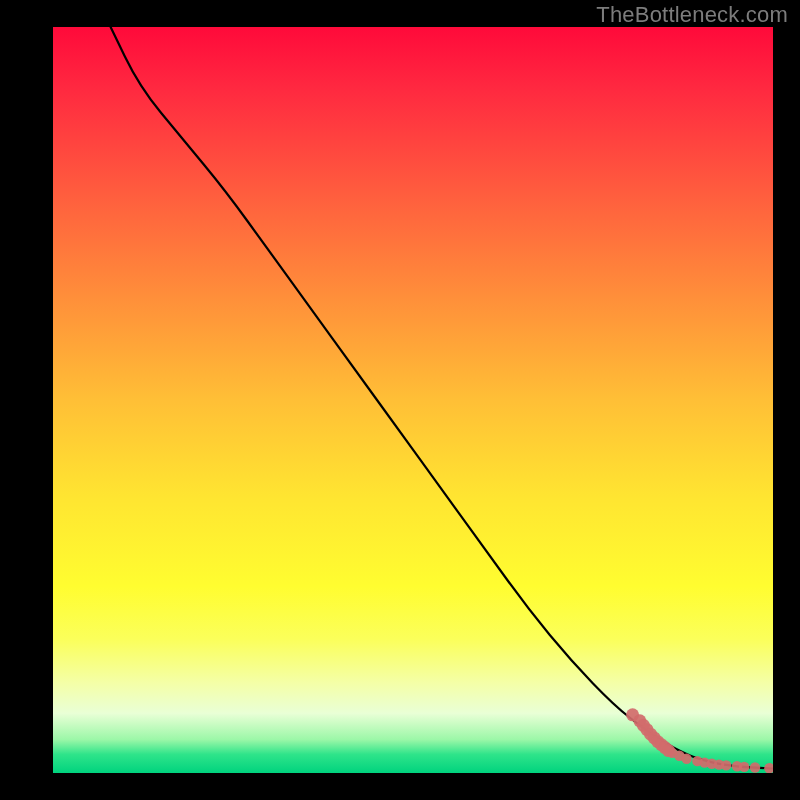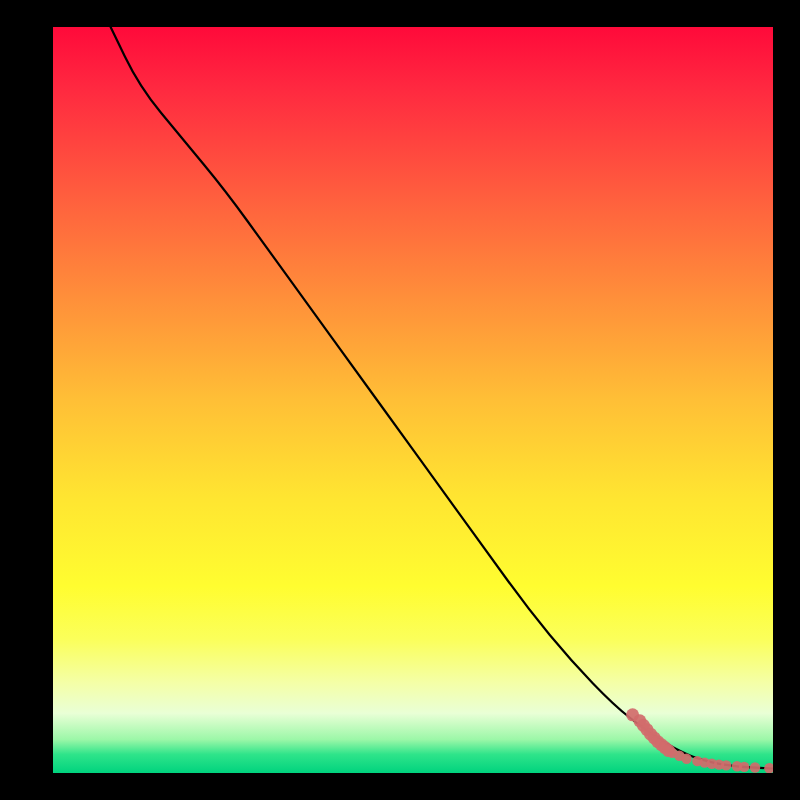--- a/index.html
+++ b/index.html
@@ -56,20 +56,21 @@
   }
   .overlay-svg {
     position: absolute;
     inset: 0;
   }
 </style>
 </head>
 <body>
 
 <div class="frame">
+  <div class="watermark">TheBottleneck.com</div>
 
   <div class="plot-area">
     <div class="gradient-bg"></div>
     <svg class="overlay-svg" viewBox="0 0 720 746" preserveAspectRatio="none">
         <path d="M 57.6 0.0 Q 57.6 0.0 72.0 29.8 Q 86.4 59.7 108.0 85.8 Q 129.6 111.9 151.2 138.0 Q 172.8 164.1 194.4 194.0 Q 216.0 223.8 237.6 253.6 Q 259.2 283.5 280.8 313.3 Q 302.4 343.2 324.0 373.0 Q 345.6 402.8 367.2 432.7 Q 388.8 462.5 410.4 492.4 Q 432.0 522.2 453.6 552.0 Q 475.2 581.9 496.8 608.0 Q 518.4 634.1 540.0 656.5 Q 561.6 678.9 576.0 690.0 Q 590.4 701.2 601.2 708.7 Q 612.0 716.2 622.8 721.8 Q 633.6 727.4 640.8 730.0 Q 648.0 732.6 655.2 734.4 Q 662.4 736.3 669.6 737.4 Q 676.8 738.5 684.0 739.3 Q 691.2 740.0 698.4 740.4 Q 705.6 740.8 712.8 741.2 T 720.0 741.5" fill="none" stroke="#000000" stroke-width="2.2" stroke-linecap="round"></path>
         <circle cx="579.6" cy="687.8" r="6.5" fill="#d16b6b" fill-opacity="0.92" stroke="#b84f4f" stroke-width="0"></circle>
         <circle cx="586.8" cy="693.8" r="6.5" fill="#d16b6b" fill-opacity="0.92" stroke="#b84f4f" stroke-width="0"></circle>
         <circle cx="590.4" cy="698.3" r="6.5" fill="#d16b6b" fill-opacity="0.92" stroke="#b84f4f" stroke-width="0"></circle>
         <circle cx="594.0" cy="702.7" r="6.5" fill="#d16b6b" fill-opacity="0.92" stroke="#b84f4f" stroke-width="0"></circle>
         <circle cx="597.6" cy="707.2" r="6.5" fill="#d16b6b" fill-opacity="0.92" stroke="#b84f4f" stroke-width="0"></circle>

